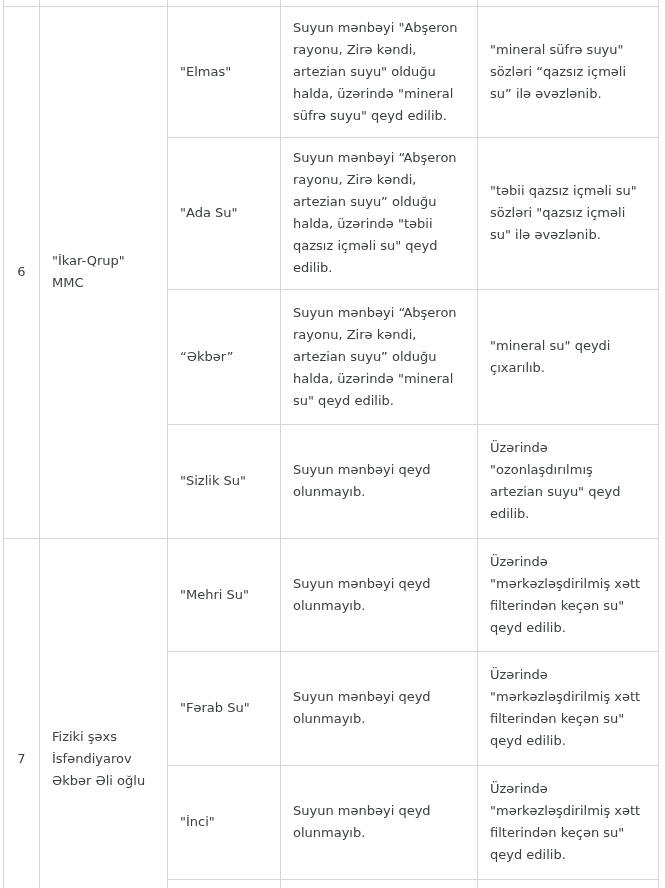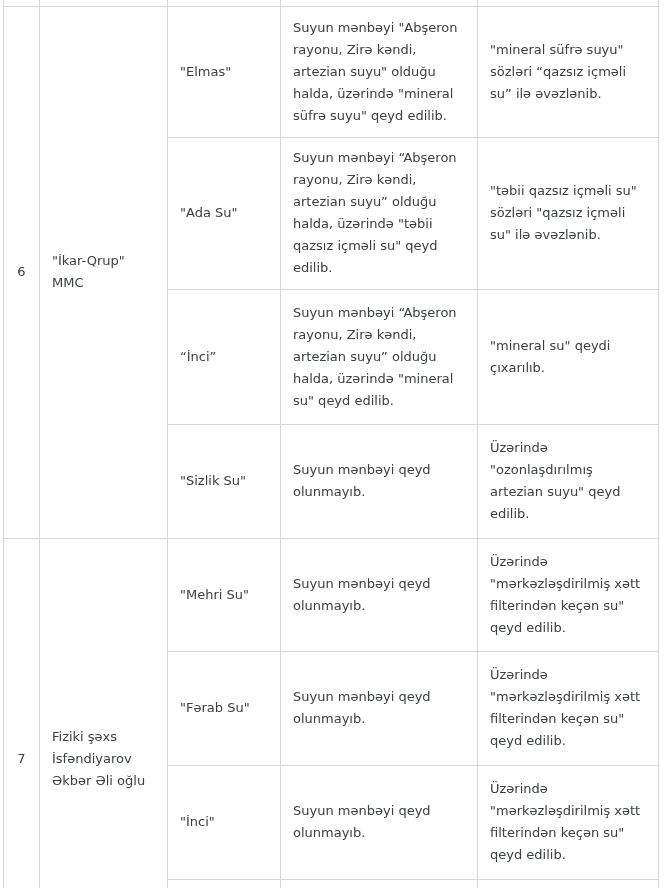--- a/index.html
+++ b/index.html
@@ -75,21 +75,21 @@
       <td class="c-product">"Elmas"</td>
       <td class="c-issue">Suyun mənbəyi "Abşeron rayonu, Zirə kəndi, artezian suyu" olduğu halda, üzərində "mineral süfrə suyu" qeyd edilib.</td>
       <td class="c-action">"mineral süfrə suyu" sözləri “qazsız içməli su” ilə əvəzlənib.</td>
     </tr>
     <tr class="r-ada">
       <td class="c-product">"Ada Su"</td>
       <td class="c-issue">Suyun mənbəyi “Abşeron rayonu, Zirə kəndi, artezian suyu” olduğu halda, üzərində "təbii qazsız içməli su" qeyd edilib.</td>
       <td class="c-action">"təbii qazsız içməli su" sözləri "qazsız içməli su" ilə əvəzlənib.</td>
     </tr>
     <tr class="r-gulum">
-      <td class="c-product">“İnci”</td>
+      <td class="c-product">“Əkbər”</td>
       <td class="c-issue">Suyun mənbəyi “Abşeron rayonu, Zirə kəndi, artezian suyu” olduğu halda, üzərində "mineral su" qeyd edilib.</td>
       <td class="c-action">"mineral su" qeydi çıxarılıb.</td>
     </tr>
     <tr class="r-sizlik">
       <td class="c-product">"Sizlik Su"</td>
       <td class="c-issue">Suyun mənbəyi qeyd olunmayıb.</td>
       <td class="c-action">Üzərində "ozonlaşdırılmış artezian suyu" qeyd edilib.</td>
     </tr>
 
     <tr class="r-mehri">

